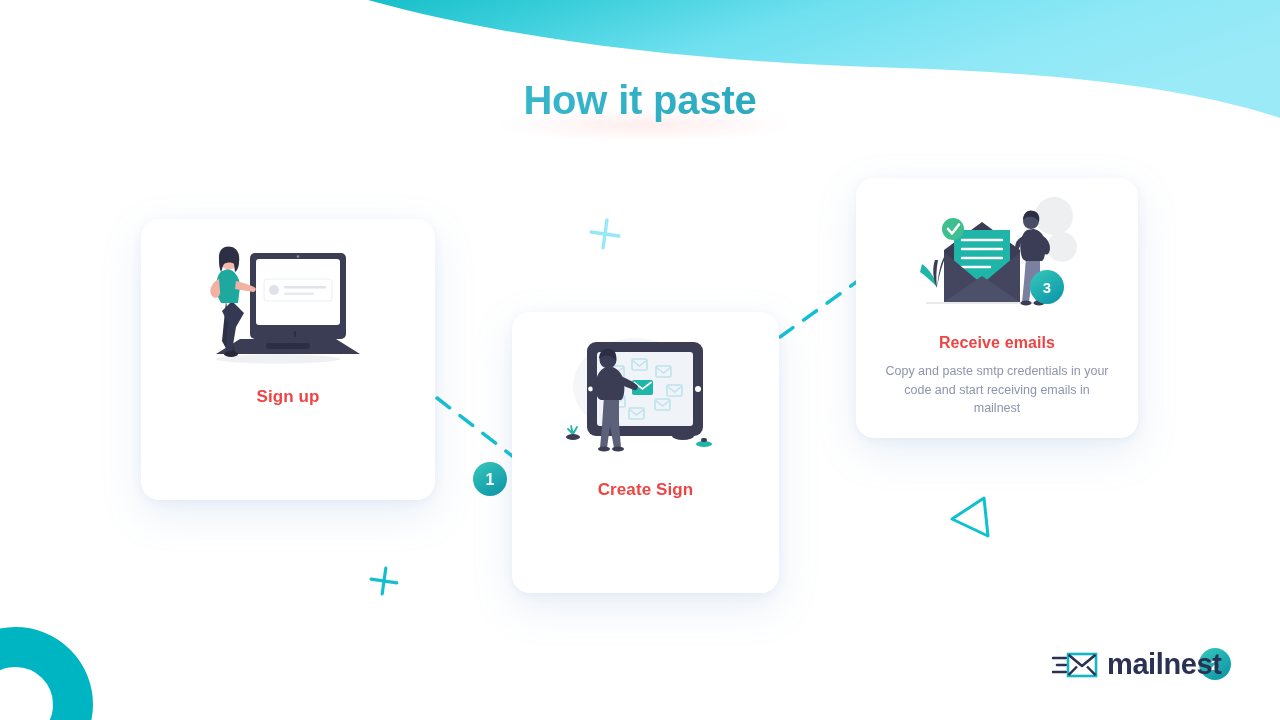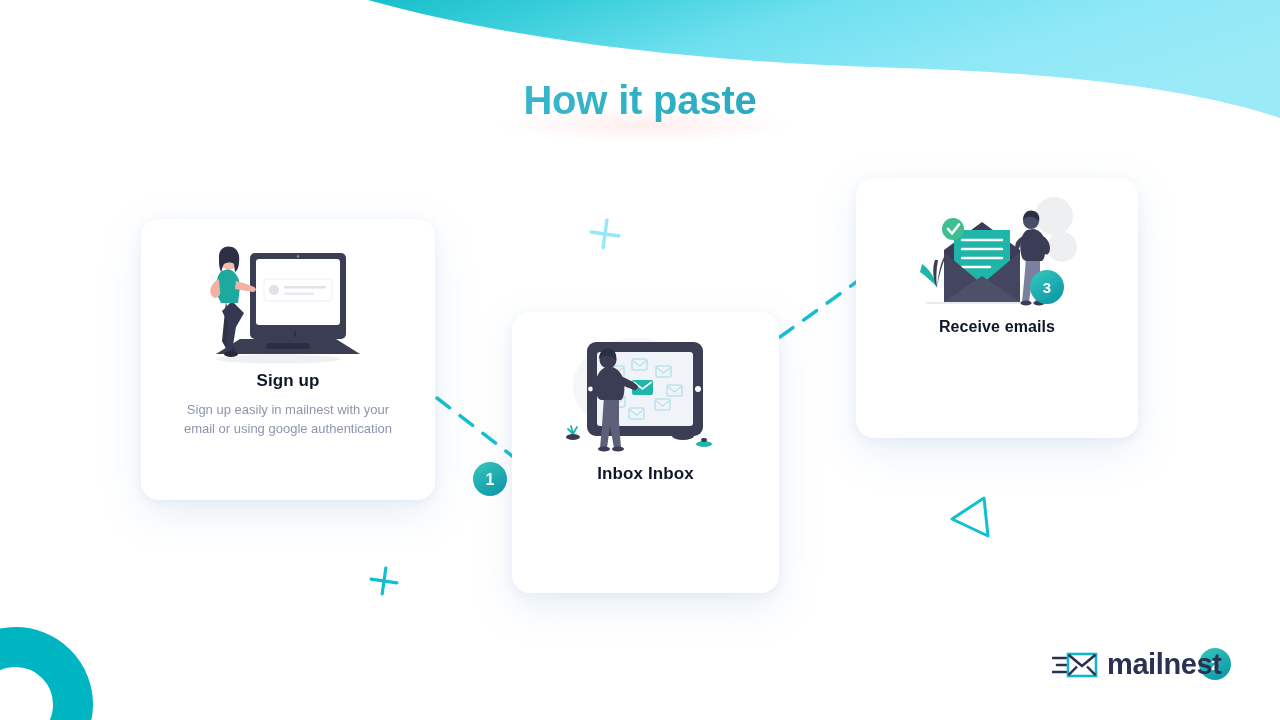--- a/index.html
+++ b/index.html
@@ -100,22 +100,22 @@
     justify-content: center;
     align-items: flex-end;
   }
   .card-1 .card-art { height: 130px; margin-top: 18px; }
   .card-2 .card-art { height: 128px; margin-top: 20px; }
   .card-3 .card-art { height: 118px; margin-top: 18px; }
 
   .card-title {
     font-size: 17px;
     font-weight: bold;
-    color: #0f172a;
-    margin-top: 4px;
+    color: #ef4444;
+    margin-top: 20px;
     letter-spacing: 0.1px;
   }
   .card-3 .card-title { font-size: 16px; }
 
   .card-desc {
     margin-top: 10px;
     font-size: 13px;
     line-height: 18.5px;
     color: #8d95ae;
     text-align: center;
@@ -228,21 +228,20 @@
       <circle cx="41" cy="25" r="9.5" fill="#f4bbac"></circle>
 
       <path d="M31,24 C30,13 38,10 44,12 C50,14 52,20 51,27 C51,32 49,36 47,37 L46,29 C44,27 39,27 36,29 C34,32 34,36 33,37 C31,33 31,28 31,24 Z" fill="#2d2f44"></path>
     </svg>
   </div>
   <svg class="deco" style="left:331px; top:242px;" width="36" height="36" viewBox="0 0 36 36">
     <circle cx="18" cy="18" r="17" fill="url(#badgeGrad)"></circle>
     <text x="18" y="24" text-anchor="middle" font-family="Liberation Sans, sans-serif" font-size="16" font-weight="bold" fill="#ffffff">1</text>
   </svg>
   <div class="card-title">Sign up</div>
-  <div class="card-desc">Sign up easily in mailnest with your email or using google authentication</div>
 </div>
 
 <div class="card card-2">
   <div class="card-art">
     <svg width="178" height="130" viewBox="0 0 178 130">
 
       <ellipse cx="78" cy="56" rx="62" ry="48" fill="#f5f6f8"></ellipse>
 
       <rect x="30" y="12" width="116" height="94" rx="9" fill="#3b3d55"></rect>
       <rect x="40" y="22" width="96" height="74" rx="3" fill="#f0f3f7"></rect>
@@ -302,21 +301,21 @@
       <ellipse cx="16" cy="107" rx="7" ry="3" fill="#3b3d55"></ellipse>
       <ellipse cx="126" cy="106" rx="11" ry="4" fill="#3b3d55"></ellipse>
       <ellipse cx="147" cy="114" rx="8" ry="3" fill="#1fb5a8"></ellipse>
       <rect x="144" y="108" width="6" height="4" rx="2" fill="#3b3d55"></rect>
     </svg>
   </div>
   <svg class="deco" style="left:686px; top:335px;" width="34" height="34" viewBox="0 0 34 34">
     <circle cx="17" cy="17" r="16" fill="url(#badgeGrad)"></circle>
     <text x="17" y="23" text-anchor="middle" font-family="Liberation Sans, sans-serif" font-size="15" font-weight="bold" fill="#ffffff">2</text>
   </svg>
-  <div class="card-title">Inbox Inbox</div>
+  <div class="card-title">Create Sign</div>
 </div>
 
 <div class="card card-3">
   <div class="card-art">
     <svg width="190" height="120" viewBox="0 0 190 120">
 
       <circle cx="152" cy="22" r="19" fill="#eeeff1"></circle>
       <circle cx="160" cy="53" r="15" fill="#eeeff1"></circle>
 
       <rect x="24" y="108" width="128" height="2" rx="1" fill="#e8eaee"></rect>
@@ -349,20 +348,21 @@
       <path d="M121,42 C113,46 111,54 116,57 L118,52 Z" fill="#3a3d55"></path>
       <path d="M141,42 C148,46 150,56 146,60 C143,62 141,58 142,54 Z" fill="#3a3d55"></path>
       <circle cx="129" cy="27" r="8" fill="#4a4d66"></circle>
       <path d="M121,26 C121,18 127,15 132,17 C137,19 138,23 137,28 C135,24 130,22 125,23 C123,24 122,25 121,26 Z" fill="#2c2e44"></path>
 
       <circle cx="145" cy="93" r="17" fill="url(#badgeGrad)"></circle>
       <text x="145" y="99" text-anchor="middle" font-family="Liberation Sans, sans-serif" font-size="15" font-weight="bold" fill="#ffffff">3</text>
     </svg>
   </div>
   <div class="card-title">Receive emails</div>
+  <div class="card-desc">Copy and paste smtp credentials in your code and start receiving emails in mailnest</div>
 </div>
 
 <div class="logo">
   <svg width="46" height="32" viewBox="0 0 46 32">
     <g stroke="#2b3154" stroke-width="2.6" stroke-linecap="round">
       <line x1="1" y1="9" x2="14" y2="9"></line>
       <line x1="5" y1="16" x2="14" y2="16"></line>
       <line x1="1" y1="23" x2="14" y2="23"></line>
     </g>
     <rect x="16" y="5" width="28" height="22" fill="none" stroke="#12b6c4" stroke-width="2.6"></rect>

